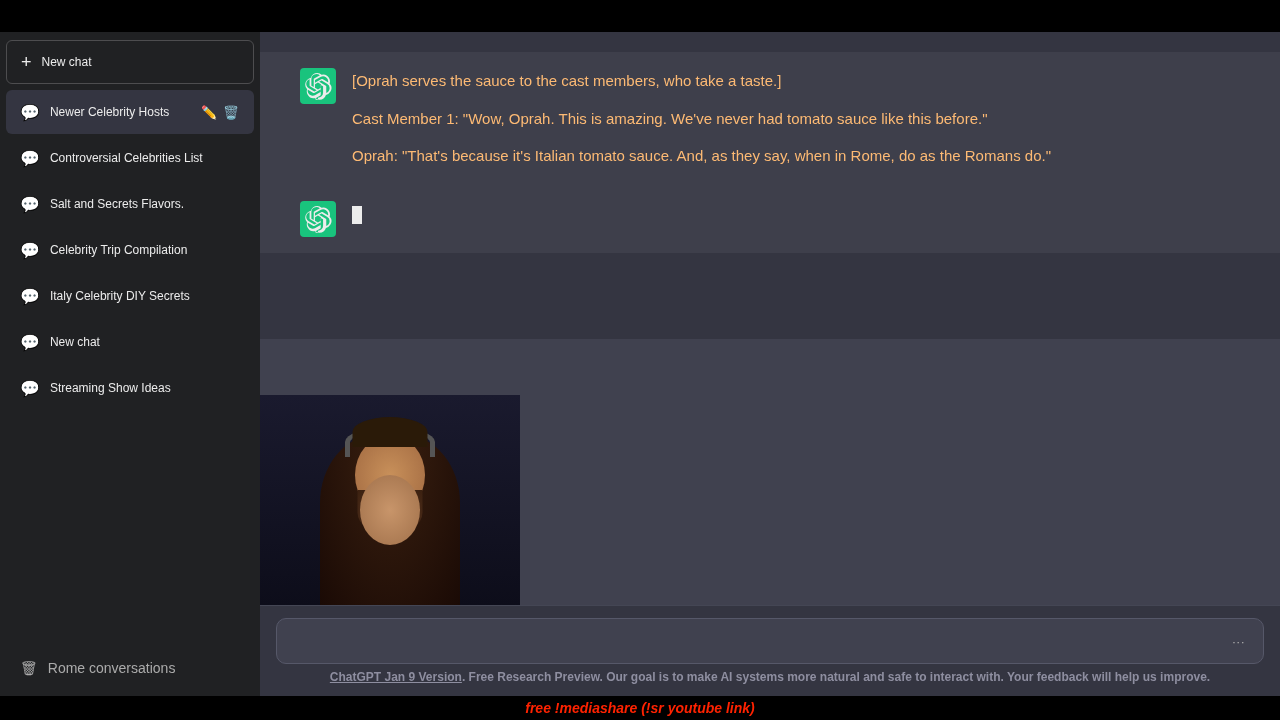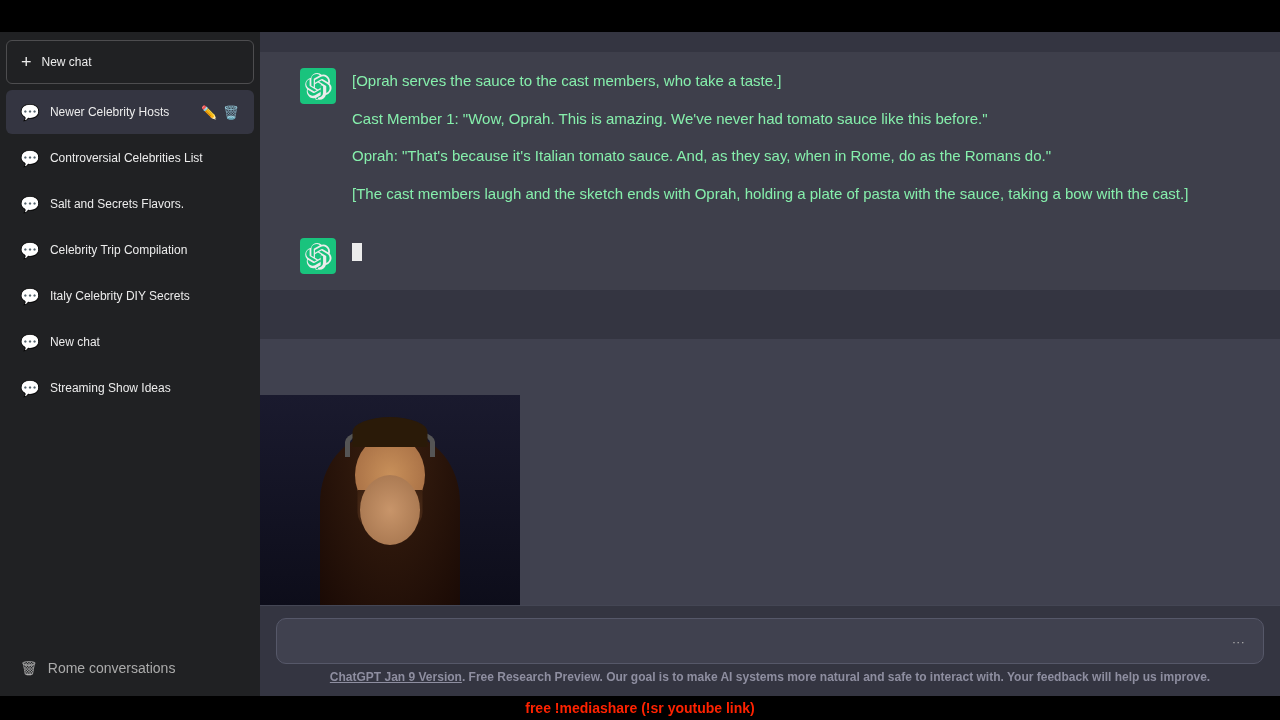--- a/index.html
+++ b/index.html
@@ -215,21 +215,21 @@
       flex-shrink: 0;
       display: flex;
       align-items: center;
       justify-content: center;
       font-size: 18px;
     }
     .message-content {
       flex: 1;
       font-size: 15px;
       line-height: 1.7;
-      color: #86efac;
+      color: #fdba74;
     }
     .message-content p {
       margin-bottom: 12px;
     }
     .message-content p:last-child {
       margin-bottom: 0;
     }
     .typing-cursor {
       display: inline-block;
       width: 10px;
@@ -293,20 +293,21 @@
     }
     
     .bottom-banner {
       background: #000;
       text-align: center;
       padding: 4px 0;
       font-size: 14px;
       font-weight: bold;
       color: #ff2200;
       flex-shrink: 0;
+      font-style: italic;
     }
     .openai-logo {
       width: 28px;
       height: 28px;
     }
   </style>
 </head>
 <body>
 
 <div class="top-bar"></div>
@@ -369,21 +370,20 @@
       <div class="message assistant">
         <div class="chatgpt-avatar">
           <svg class="openai-logo" viewBox="0 0 41 41" fill="none" xmlns="http://www.w3.org/2000/svg">
             <path d="M37.532 16.87a9.963 9.963 0 0 0-.856-8.184 10.078 10.078 0 0 0-10.855-4.835 9.964 9.964 0 0 0-6.211-2.325 10.079 10.079 0 0 0-9.61 6.977 9.967 9.967 0 0 0-6.664 4.834 10.08 10.08 0 0 0 1.24 11.817 9.965 9.965 0 0 0 .856 8.185 10.079 10.079 0 0 0 10.855 4.835 9.965 9.965 0 0 0 6.211 2.325 10.079 10.079 0 0 0 9.61-6.978 9.967 9.967 0 0 0 6.664-4.834 10.079 10.079 0 0 0-1.24-11.817zm-17.096 23.99a7.471 7.471 0 0 1-4.802-1.734c.061-.033.168-.091.237-.134l7.964-4.6a1.294 1.294 0 0 0 .655-1.134V19.054l3.366 1.944a.12.12 0 0 1 .066.092v9.299a7.505 7.505 0 0 1-7.486 7.471zM6.392 31.006a7.471 7.471 0 0 1-.894-5.023c.06.036.162.099.237.141l7.964 4.6a1.297 1.297 0 0 0 1.308 0l9.724-5.614v3.888a.12.12 0 0 1-.048.103l-8.051 4.649a7.504 7.504 0 0 1-10.24-2.744zM4.297 13.62A7.469 7.469 0 0 1 8.2 10.333c0 .068-.004.19-.004.274v9.201a1.294 1.294 0 0 0 .654 1.132l9.723 5.614-3.366 1.944a.12.12 0 0 1-.114.012L7.044 23.86a7.504 7.504 0 0 1-2.747-10.24zm27.658 6.437l-9.724-5.615 3.367-1.943a.121.121 0 0 1 .114-.012l8.048 4.648a7.498 7.498 0 0 1-1.158 13.528v-9.476a1.293 1.293 0 0 0-.647-1.13zm3.35-5.043c-.059-.037-.162-.099-.236-.141l-7.965-4.6a1.298 1.298 0 0 0-1.308 0l-9.723 5.614v-3.888a.12.12 0 0 1 .048-.103l8.05-4.645a7.497 7.497 0 0 1 11.135 7.763zm-21.063 6.929l-3.367-1.944a.12.12 0 0 1-.065-.092v-9.299a7.497 7.497 0 0 1 12.293-5.756 6.94 6.94 0 0 0-.236.134l-7.965 4.6a1.294 1.294 0 0 0-.654 1.132l-.006 11.225zm1.829-3.943l4.33-2.501 4.332 2.499v4.993l-4.331 2.5-4.331-2.5V18z" fill="currentColor"></path>
           </svg>
         </div>
         <div class="message-content">
           <p>[Oprah serves the sauce to the cast members, who take a taste.]</p>
           <p>Cast Member 1: "Wow, Oprah. This is amazing. We've never had tomato sauce like this before."</p>
           <p>Oprah: "That's because it's Italian tomato sauce. And, as they say, when in Rome, do as the Romans do."</p>
-          <p>[The cast members laugh and the sketch ends with Oprah, holding a plate of pasta with the sauce, taking a bow with the cast.]</p>
         </div>
       </div>
 
 
       <div class="message assistant">
         <div class="chatgpt-avatar">
           <svg class="openai-logo" viewBox="0 0 41 41" fill="none" xmlns="http://www.w3.org/2000/svg">
             <path d="M37.532 16.87a9.963 9.963 0 0 0-.856-8.184 10.078 10.078 0 0 0-10.855-4.835 9.964 9.964 0 0 0-6.211-2.325 10.079 10.079 0 0 0-9.61 6.977 9.967 9.967 0 0 0-6.664 4.834 10.08 10.08 0 0 0 1.24 11.817 9.965 9.965 0 0 0 .856 8.185 10.079 10.079 0 0 0 10.855 4.835 9.965 9.965 0 0 0 6.211 2.325 10.079 10.079 0 0 0 9.61-6.978 9.967 9.967 0 0 0 6.664-4.834 10.079 10.079 0 0 0-1.24-11.817zm-17.096 23.99a7.471 7.471 0 0 1-4.802-1.734c.061-.033.168-.091.237-.134l7.964-4.6a1.294 1.294 0 0 0 .655-1.134V19.054l3.366 1.944a.12.12 0 0 1 .066.092v9.299a7.505 7.505 0 0 1-7.486 7.471zM6.392 31.006a7.471 7.471 0 0 1-.894-5.023c.06.036.162.099.237.141l7.964 4.6a1.297 1.297 0 0 0 1.308 0l9.724-5.614v3.888a.12.12 0 0 1-.048.103l-8.051 4.649a7.504 7.504 0 0 1-10.24-2.744zM4.297 13.62A7.469 7.469 0 0 1 8.2 10.333c0 .068-.004.19-.004.274v9.201a1.294 1.294 0 0 0 .654 1.132l9.723 5.614-3.366 1.944a.12.12 0 0 1-.114.012L7.044 23.86a7.504 7.504 0 0 1-2.747-10.24zm27.658 6.437l-9.724-5.615 3.367-1.943a.121.121 0 0 1 .114-.012l8.048 4.648a7.498 7.498 0 0 1-1.158 13.528v-9.476a1.293 1.293 0 0 0-.647-1.13zm3.35-5.043c-.059-.037-.162-.099-.236-.141l-7.965-4.6a1.298 1.298 0 0 0-1.308 0l-9.723 5.614v-3.888a.12.12 0 0 1 .048-.103l8.05-4.645a7.497 7.497 0 0 1 11.135 7.763zm-21.063 6.929l-3.367-1.944a.12.12 0 0 1-.065-.092v-9.299a7.497 7.497 0 0 1 12.293-5.756 6.94 6.94 0 0 0-.236.134l-7.965 4.6a1.294 1.294 0 0 0-.654 1.132l-.006 11.225zm1.829-3.943l4.33-2.501 4.332 2.499v4.993l-4.331 2.5-4.331-2.5V18z" fill="currentColor"></path>
           </svg>
         </div>

